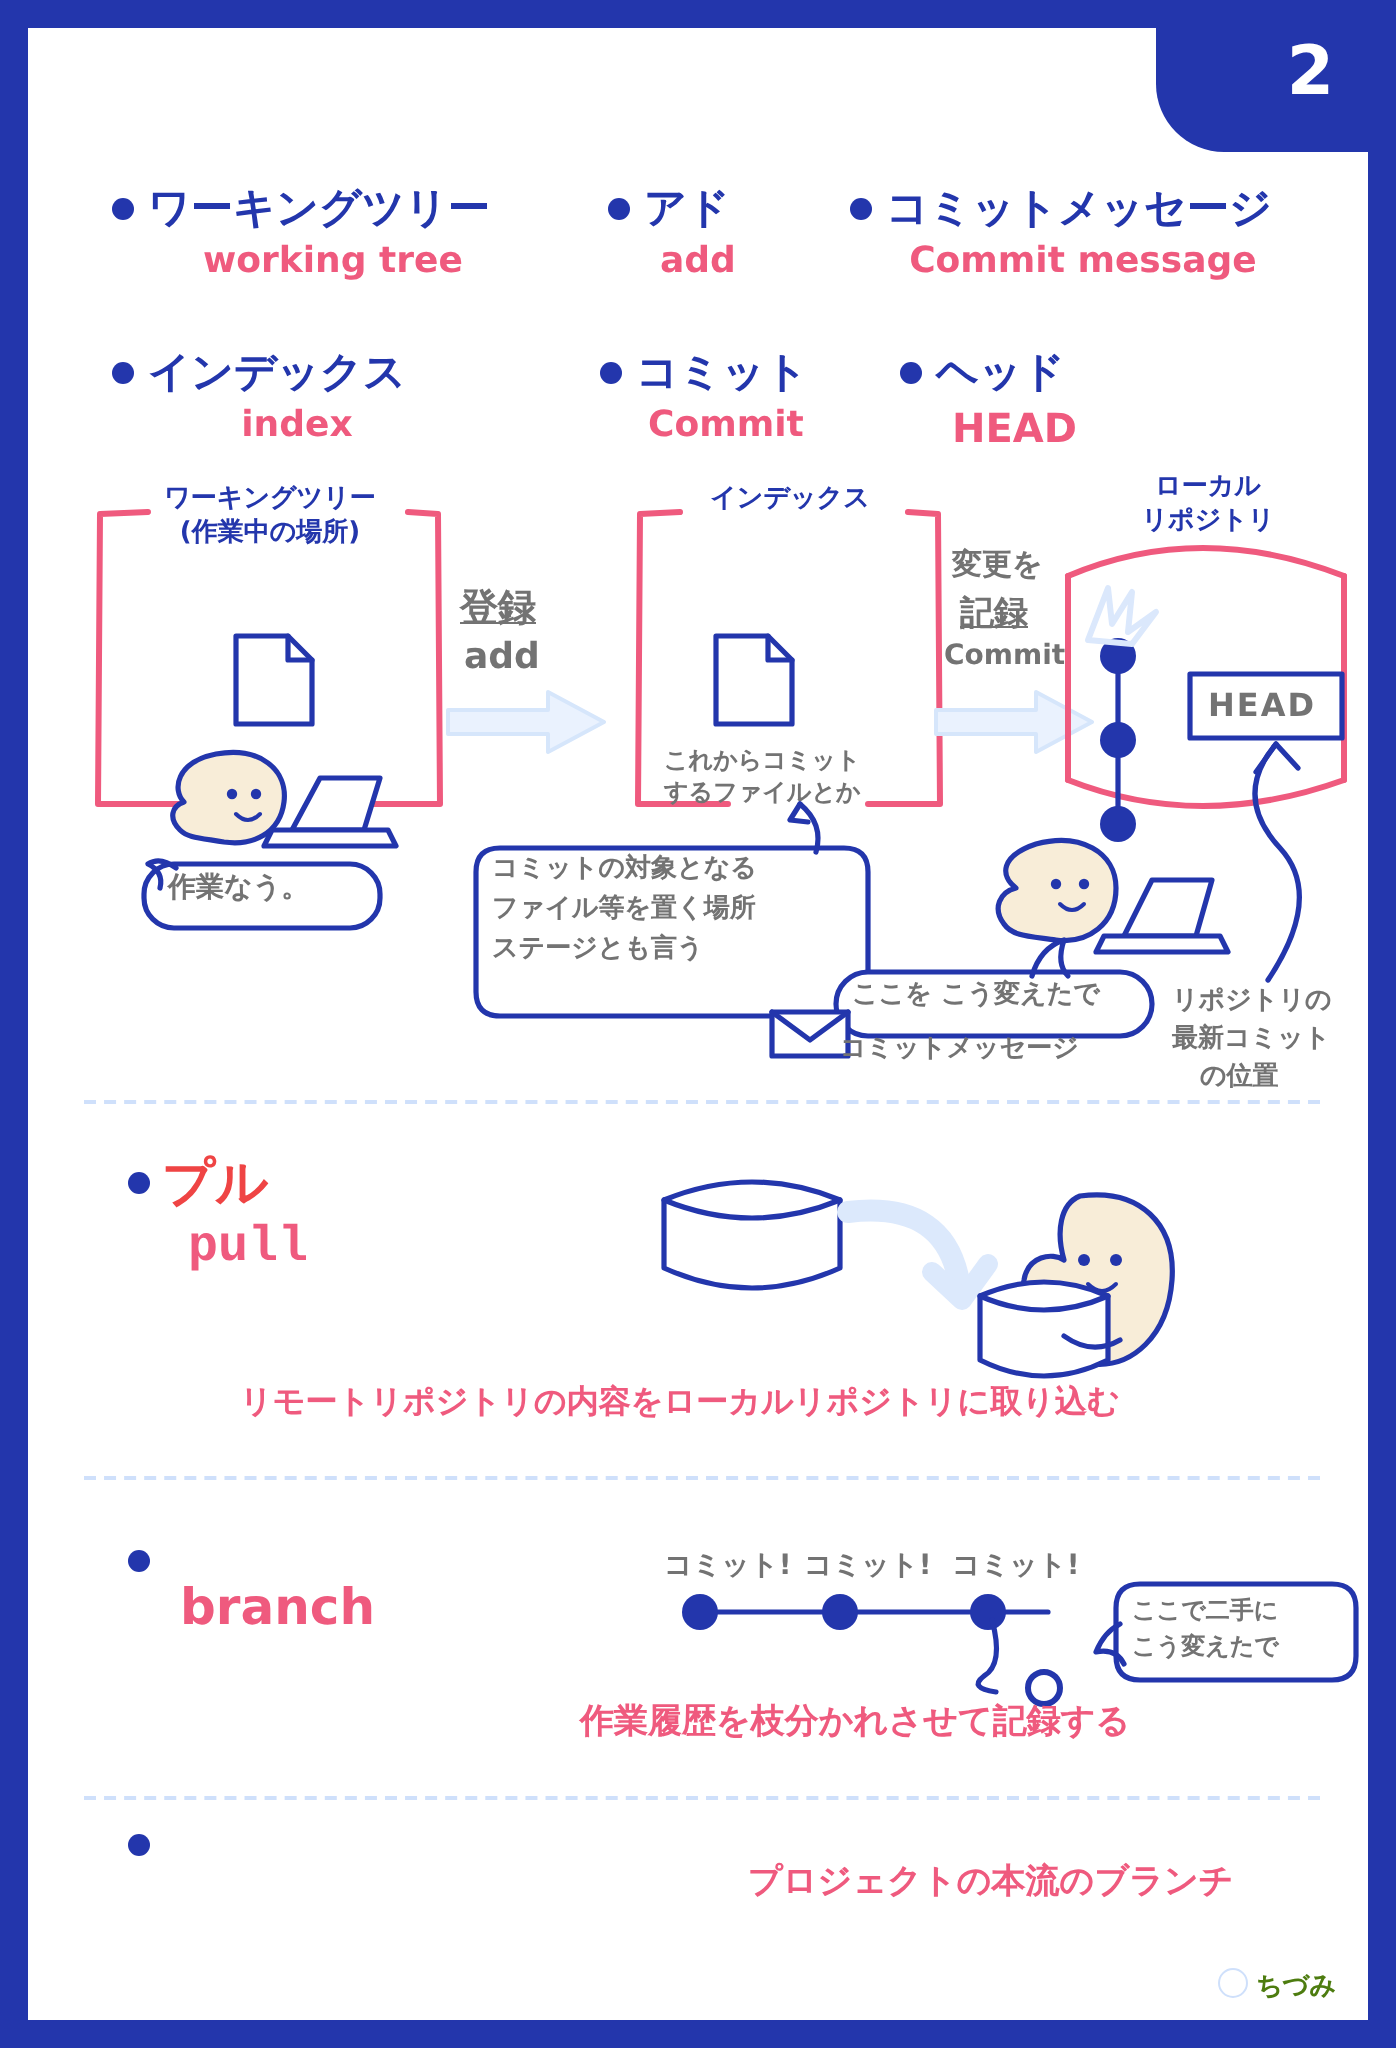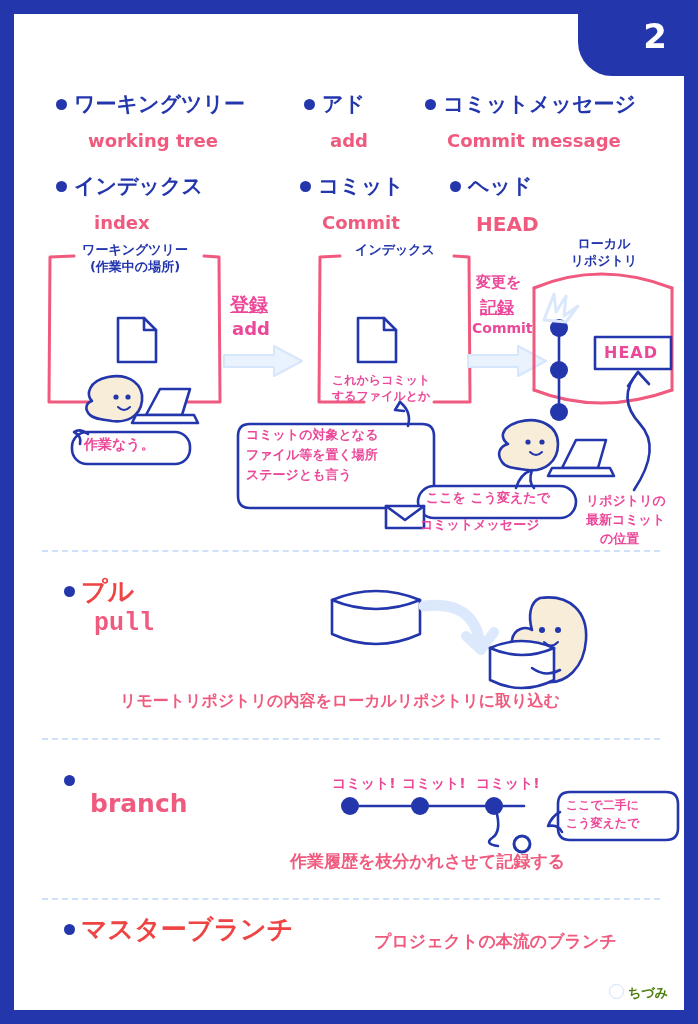--- a/index.html
+++ b/index.html
@@ -22,34 +22,34 @@
 
   .abs{position:absolute;}
 
   
   .term{position:absolute;}
   .term .bullet{display:inline-block;width:11px;height:11px;border-radius:50%;
                 background:#2336ac;vertical-align:middle;margin-right:7px;}
   .term .jp-label{display:inline-block;color:#2336ac;font-weight:bold;
                   font-size:21px;letter-spacing:0px;vertical-align:middle;}
   .term .en-label{display:block;color:#ef5a7e;font-weight:bold;font-size:18px;
-                  margin-top:12px;}
+                  margin-top:2px;text-align:center;}
 
   
   .divider{position:absolute;height:0;border-top:2px dashed #cfe0fb;}
 
   
   .section-term .bullet{display:inline-block;width:11px;height:11px;
         border-radius:50%;background:#2336ac;vertical-align:middle;margin-right:6px;}
   .section-term .jp-label{display:inline-block;color:#ef4444;font-weight:bold;
         font-size:26px;vertical-align:middle;}
   .section-term .en-label{display:block;color:#ef5a7e;font-weight:bold;font-size:25px;}
 
   
-  .note{position:absolute;color:#ec4899;font-weight:bold;font-size:12px;
+  .note{position:absolute;color:#737373;font-weight:bold;font-size:12px;
         line-height:1.35;}
   .note-pink{position:absolute;color:#ef5a7e;font-weight:bold;font-size:15px;
         line-height:1.35;}
 
   
   .panel-label{position:absolute;color:#2336ac;font-weight:bold;font-size:13px;
         line-height:1.3;text-align:center;}
 
   
   #signature{position:absolute;right:16px;bottom:8px;color:#4d7c0f;
@@ -290,21 +290,21 @@
     <div class="note" style="left:552px;top:782px;font-size:12px;line-height:1.5;">
       <span>ここで二手に</span><br>
       <span>こう変えたで</span>
     </div>
 
     <div class="note-pink" style="left:276px;top:836px;font-size:17px;">作業履歴を枝分かれさせて記録する</div>
 
     <div class="divider" style="left:28px;top:884px;width:618px;"></div>
 
     <div class="section-term" style="position:absolute;left:50px;top:898px;">
-      <span class="bullet"></span><span class="jp-label">マスターブランチ</span>
+      <span class="bullet"></span>
     </div>
 
     <div class="note-pink" style="left:360px;top:916px;font-size:17px;">プロジェクトの本流のブランチ</div>
 
     <div id="signature">
       <span class="sig-icon"></span><span>ちづみ</span>
     </div>
 
   </div>
 </div>

